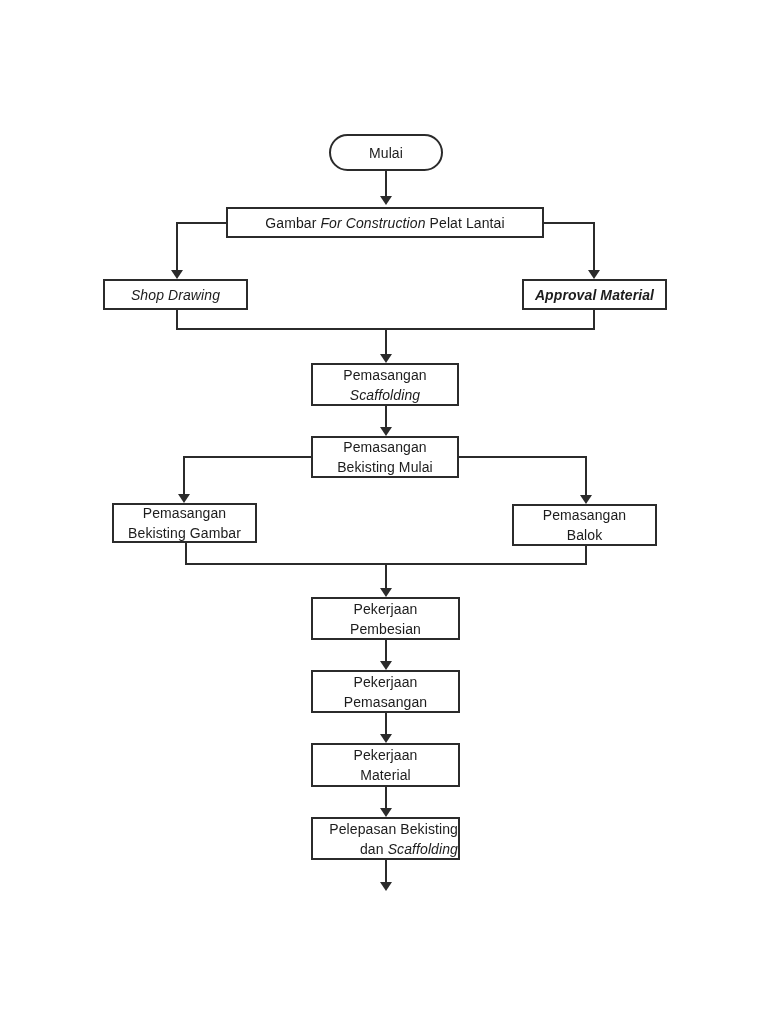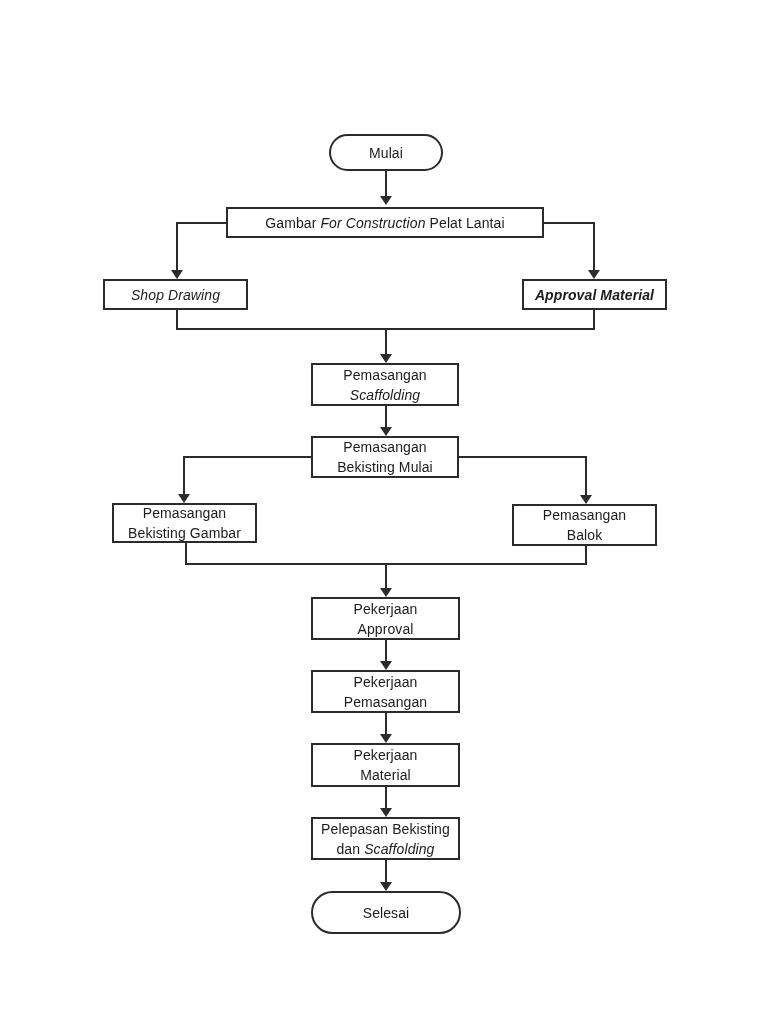--- a/index.html
+++ b/index.html
@@ -82,41 +82,38 @@
     <span class="lbl">Bekisting Gambar</span>
   </div>
 
   <div class="node" style="left:512px;top:504px;width:145px;height:42px;">
     <span class="lbl">Pemasangan</span>
     <span class="lbl">Balok</span>
   </div>
 
   <div class="node" style="left:311px;top:597px;width:149px;height:43px;">
     <span class="lbl">Pekerjaan</span>
-    <span class="lbl">Approval</span>
+    <span class="lbl">Pembesian</span>
   </div>
 
   <div class="node" style="left:311px;top:670px;width:149px;height:43px;">
     <span class="lbl">Pekerjaan</span>
     <span class="lbl">Pemasangan</span>
   </div>
 
   <div class="node" style="left:311px;top:743px;width:149px;height:44px;">
     <span class="lbl">Pekerjaan</span>
     <span class="lbl">Material</span>
   </div>
 
-  <div class="node" style="left:311px;top:817px;width:149px;height:43px;">
+  <div class="node" style="left:311px;top:817px;width:149px;height:43px;align-items:flex-end;">
     <span class="lbl">Pelepasan Bekisting</span>
     <span class="lbl"><span>dan</span> <span class="italic">Scaffolding</span></span>
   </div>
 
-  <div class="node terminator" style="left:311px;top:891px;width:150px;height:43px;">
-    <span class="lbl">Selesai</span>
-  </div>
 
   <div class="vline" style="left:385px;top:171px;height:26px;"></div>
   <div class="arrowhead" style="left:380px;top:196px;"></div>
 
   <div class="hline" style="left:176px;top:222px;width:50px;"></div>
   <div class="vline" style="left:176px;top:222px;height:49px;"></div>
   <div class="arrowhead" style="left:171px;top:270px;"></div>
 
   <div class="hline" style="left:544px;top:222px;width:51px;"></div>
   <div class="vline" style="left:593px;top:222px;height:49px;"></div>

